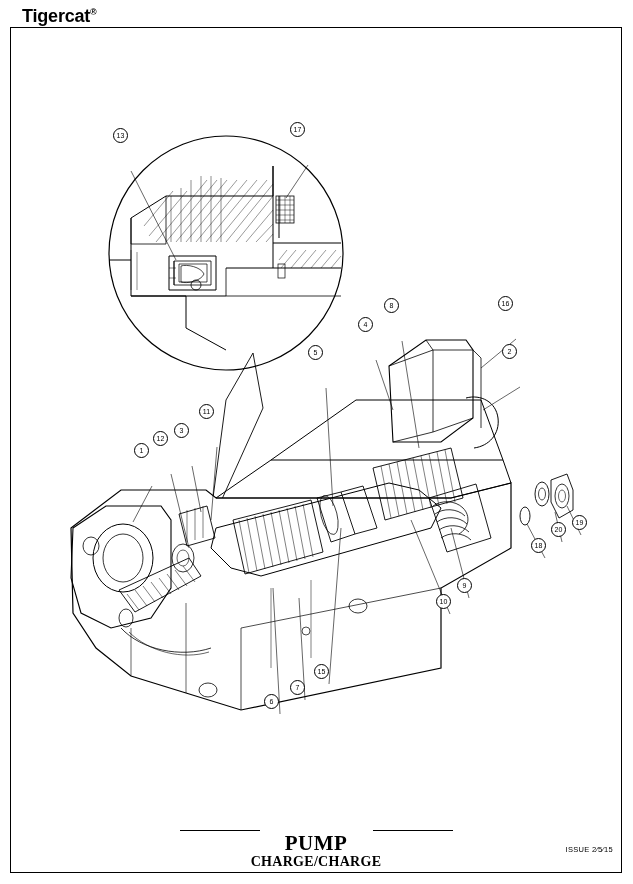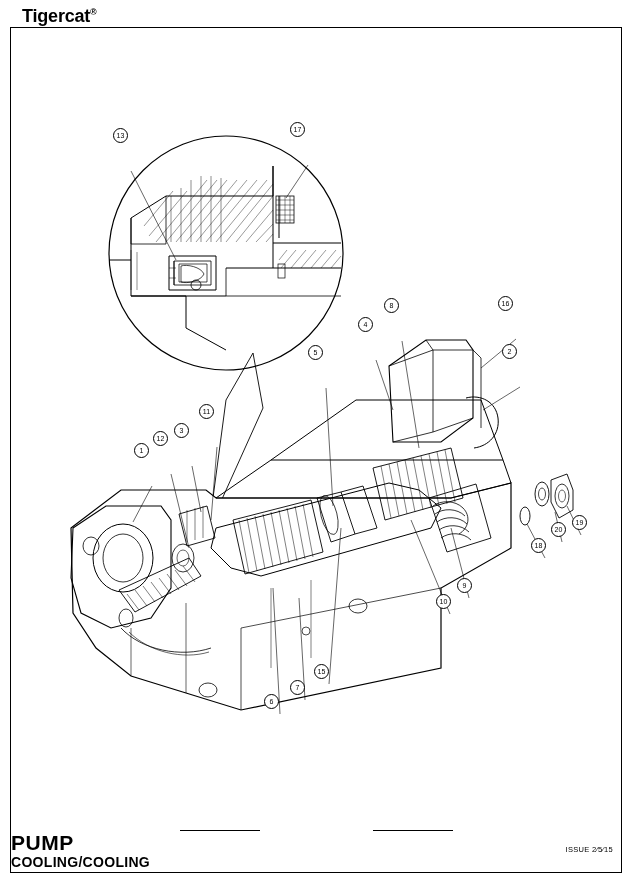--- a/index.html
+++ b/index.html
@@ -51,20 +51,22 @@
     height: 760px;
   }
   .figure svg {
     display: block;
   }
   .footer {
     position: absolute;
     left: 11px;
     bottom: 14px;
     width: 610px;
+    text-align: center;
+    font-family: Liberation Serif, serif;
   }
   .footer .title {
     font-size: 21px;
     font-weight: bold;
     letter-spacing: 0.5px;
     line-height: 22px;
   }
   .footer .subtitle {
     font-size: 14px;
     font-weight: bold;
@@ -362,18 +364,18 @@
         <div class="callout" style="left: 279px; top: 652px;">7</div>
         <div class="callout" style="left: 253px; top: 666px;">6</div>
       </div>
   </div>
 
   <div class="rule-left"></div>
   <div class="rule-right"></div>
 
   <div class="footer">
     <div class="title">PUMP</div>
-    <div class="subtitle">COOLING/COOLING</div>
+    <div class="subtitle">CHARGE/CHARGE</div>
   </div>
 
   <div class="issue">ISSUE 2⁄5⁄15</div>
 
 </div>
 
 </body></html>

